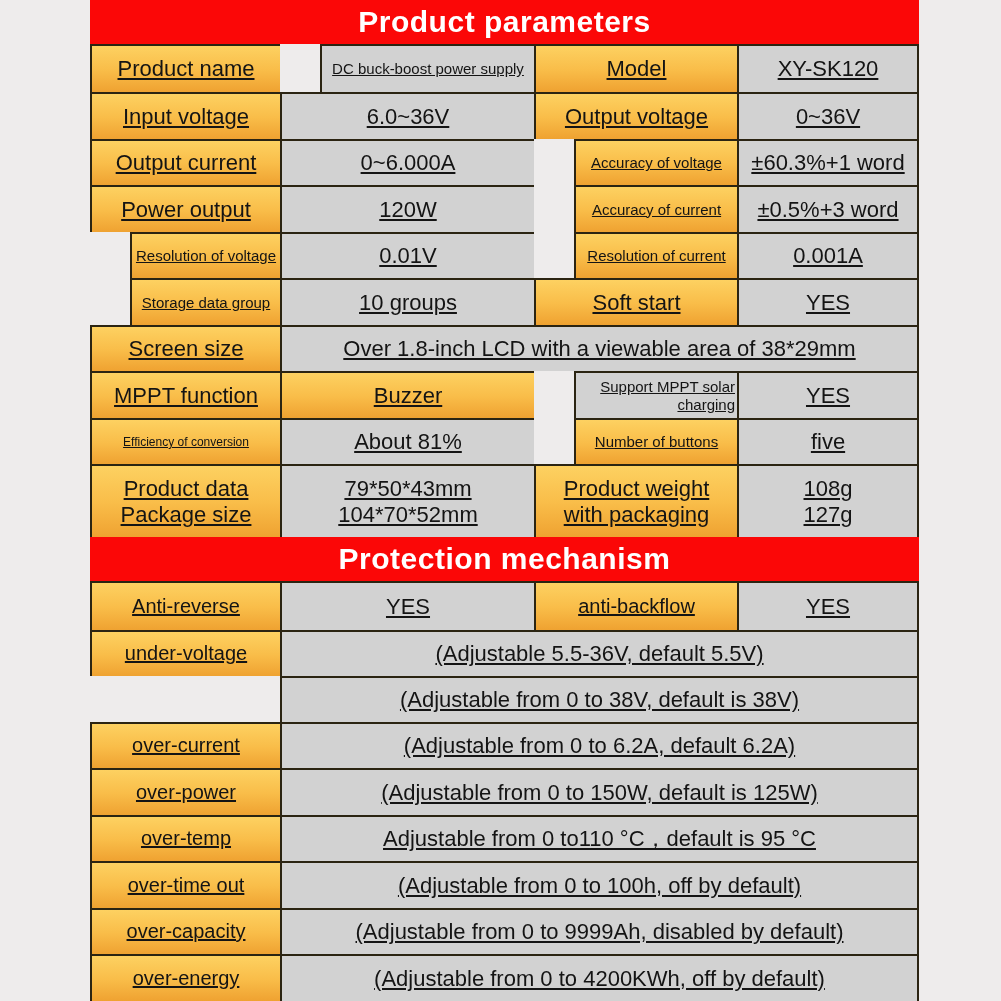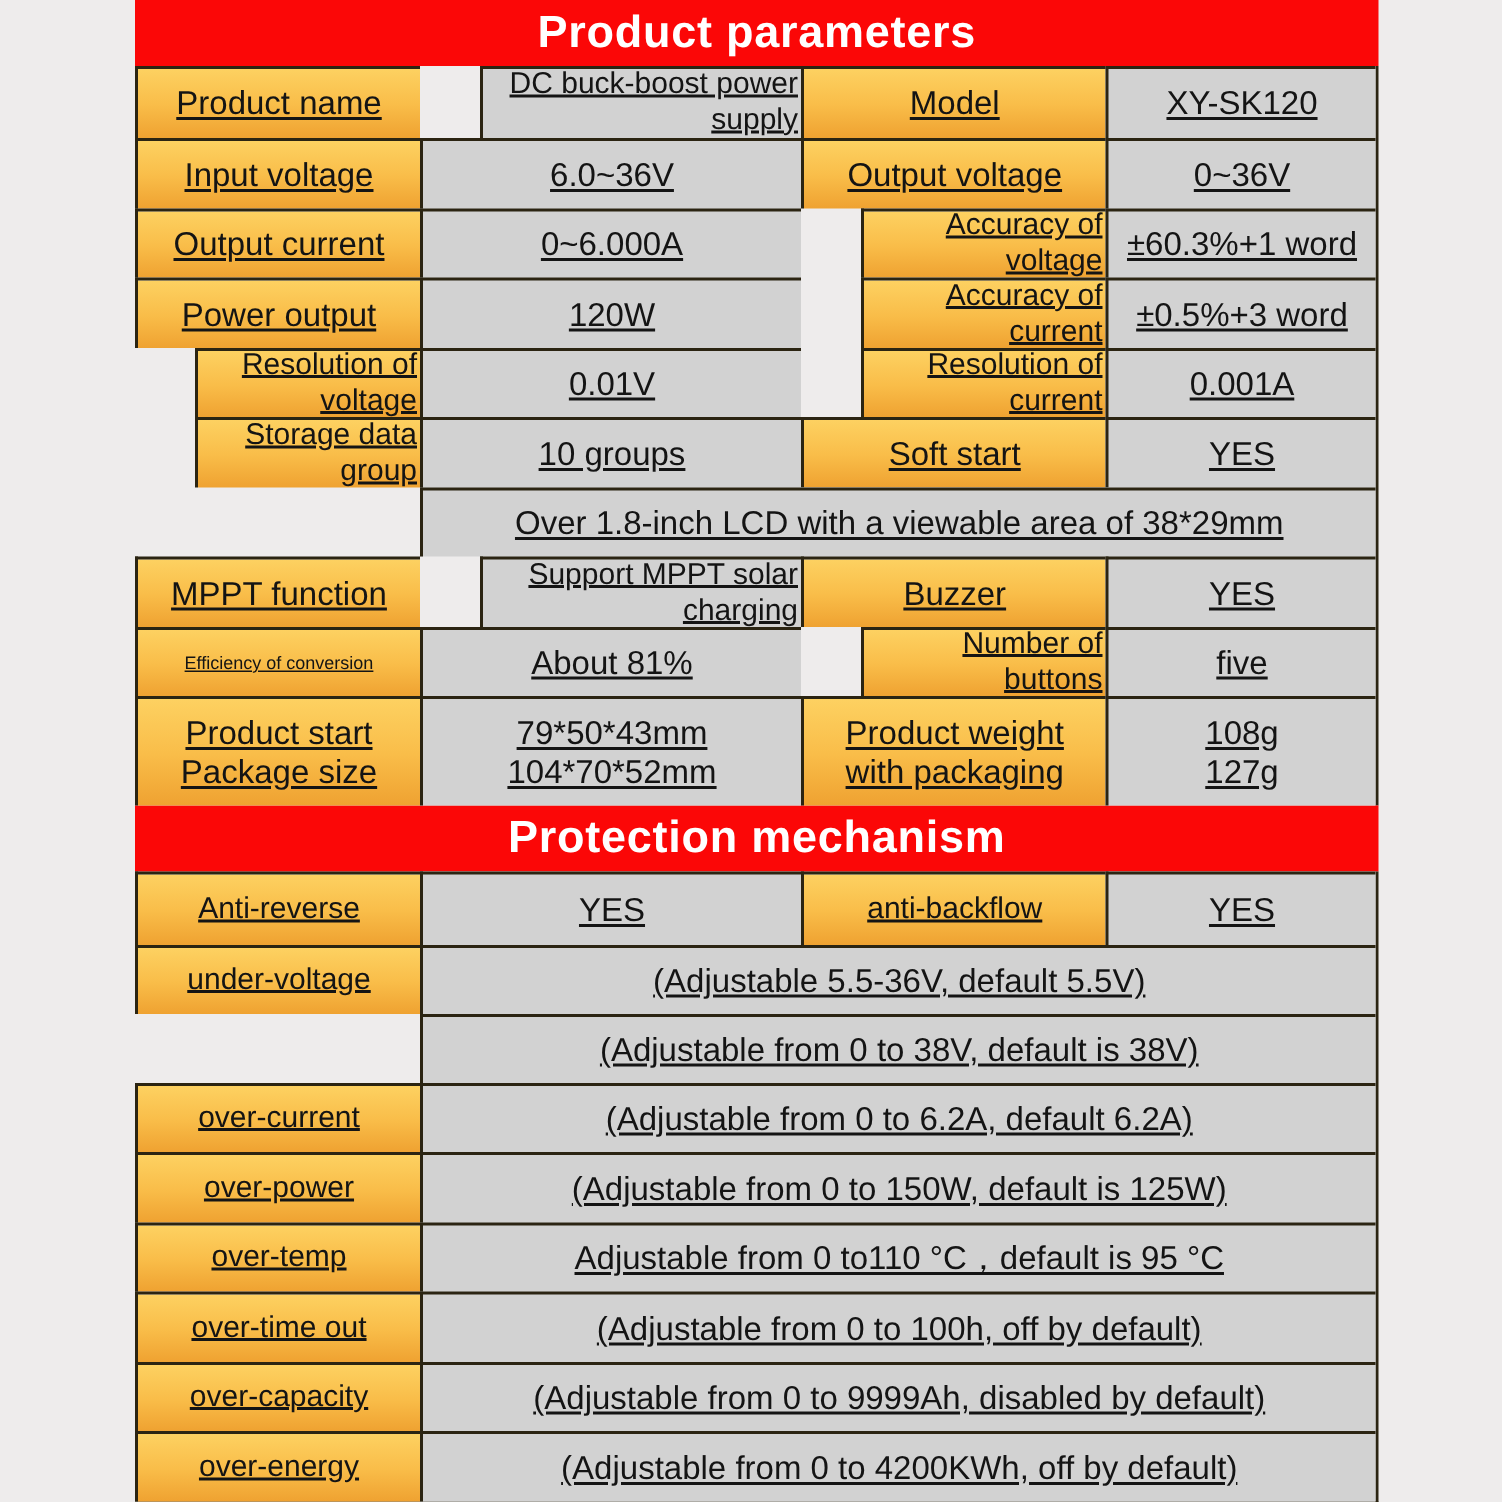--- a/index.html
+++ b/index.html
@@ -43,21 +43,21 @@
     color: #141414;
     line-height: 1.18;
     padding: 0 2px;
     overflow: hidden;
     text-decoration: underline;
   }
   .lab {
     background: linear-gradient(180deg, #fdd161 0%, #f9bd49 52%, #efa231 100%);
   }
   .val { background: #d2d2d2; }
-  .sm  { font-size: 20px; margin-left: 40px; }
+  .sm  { font-size: 15px; margin-left: 40px; }
   .xs  { font-size: 12px; }
   .big { font-size: 20px; }
   .span3 { grid-column: 2 / 5; }
 </style>
 </head>
 <body>
 
 <div class="spec-table">
 
   <div class="banner">Product parameters</div>
@@ -87,34 +87,35 @@
     <div class="c lab sm">Resolution of voltage</div>
     <div class="c val">0.01V</div>
     <div class="c lab sm">Resolution of current</div>
     <div class="c val">0.001A</div>
 
     <div class="c lab sm">Storage data group</div>
     <div class="c val">10 groups</div>
     <div class="c lab">Soft start</div>
     <div class="c val">YES</div>
 
+    <div class="c lab">Screen size</div>
     <div class="c val span3">Over 1.8-inch LCD with a viewable area of 38*29mm</div>
 
     <div class="c lab">MPPT function</div>
+    <div class="c lab">Buzzer</div>
     <div class="c val sm">Support MPPT solar charging</div>
-    <div class="c lab">Buzzer</div>
     <div class="c val">YES</div>
 
     <div class="c lab xs">Efficiency of conversion</div>
     <div class="c val">About 81%</div>
     <div class="c lab sm">Number of buttons</div>
     <div class="c val">five</div>
 
     <div class="c lab">
-      <div>Product start</div>
+      <div>Product data</div>
       <div>Package size</div>
     </div>
     <div class="c val">
       <div>79*50*43mm</div>
       <div>104*70*52mm</div>
     </div>
     <div class="c lab">
       <div>Product weight</div>
       <div>with packaging</div>
     </div>

